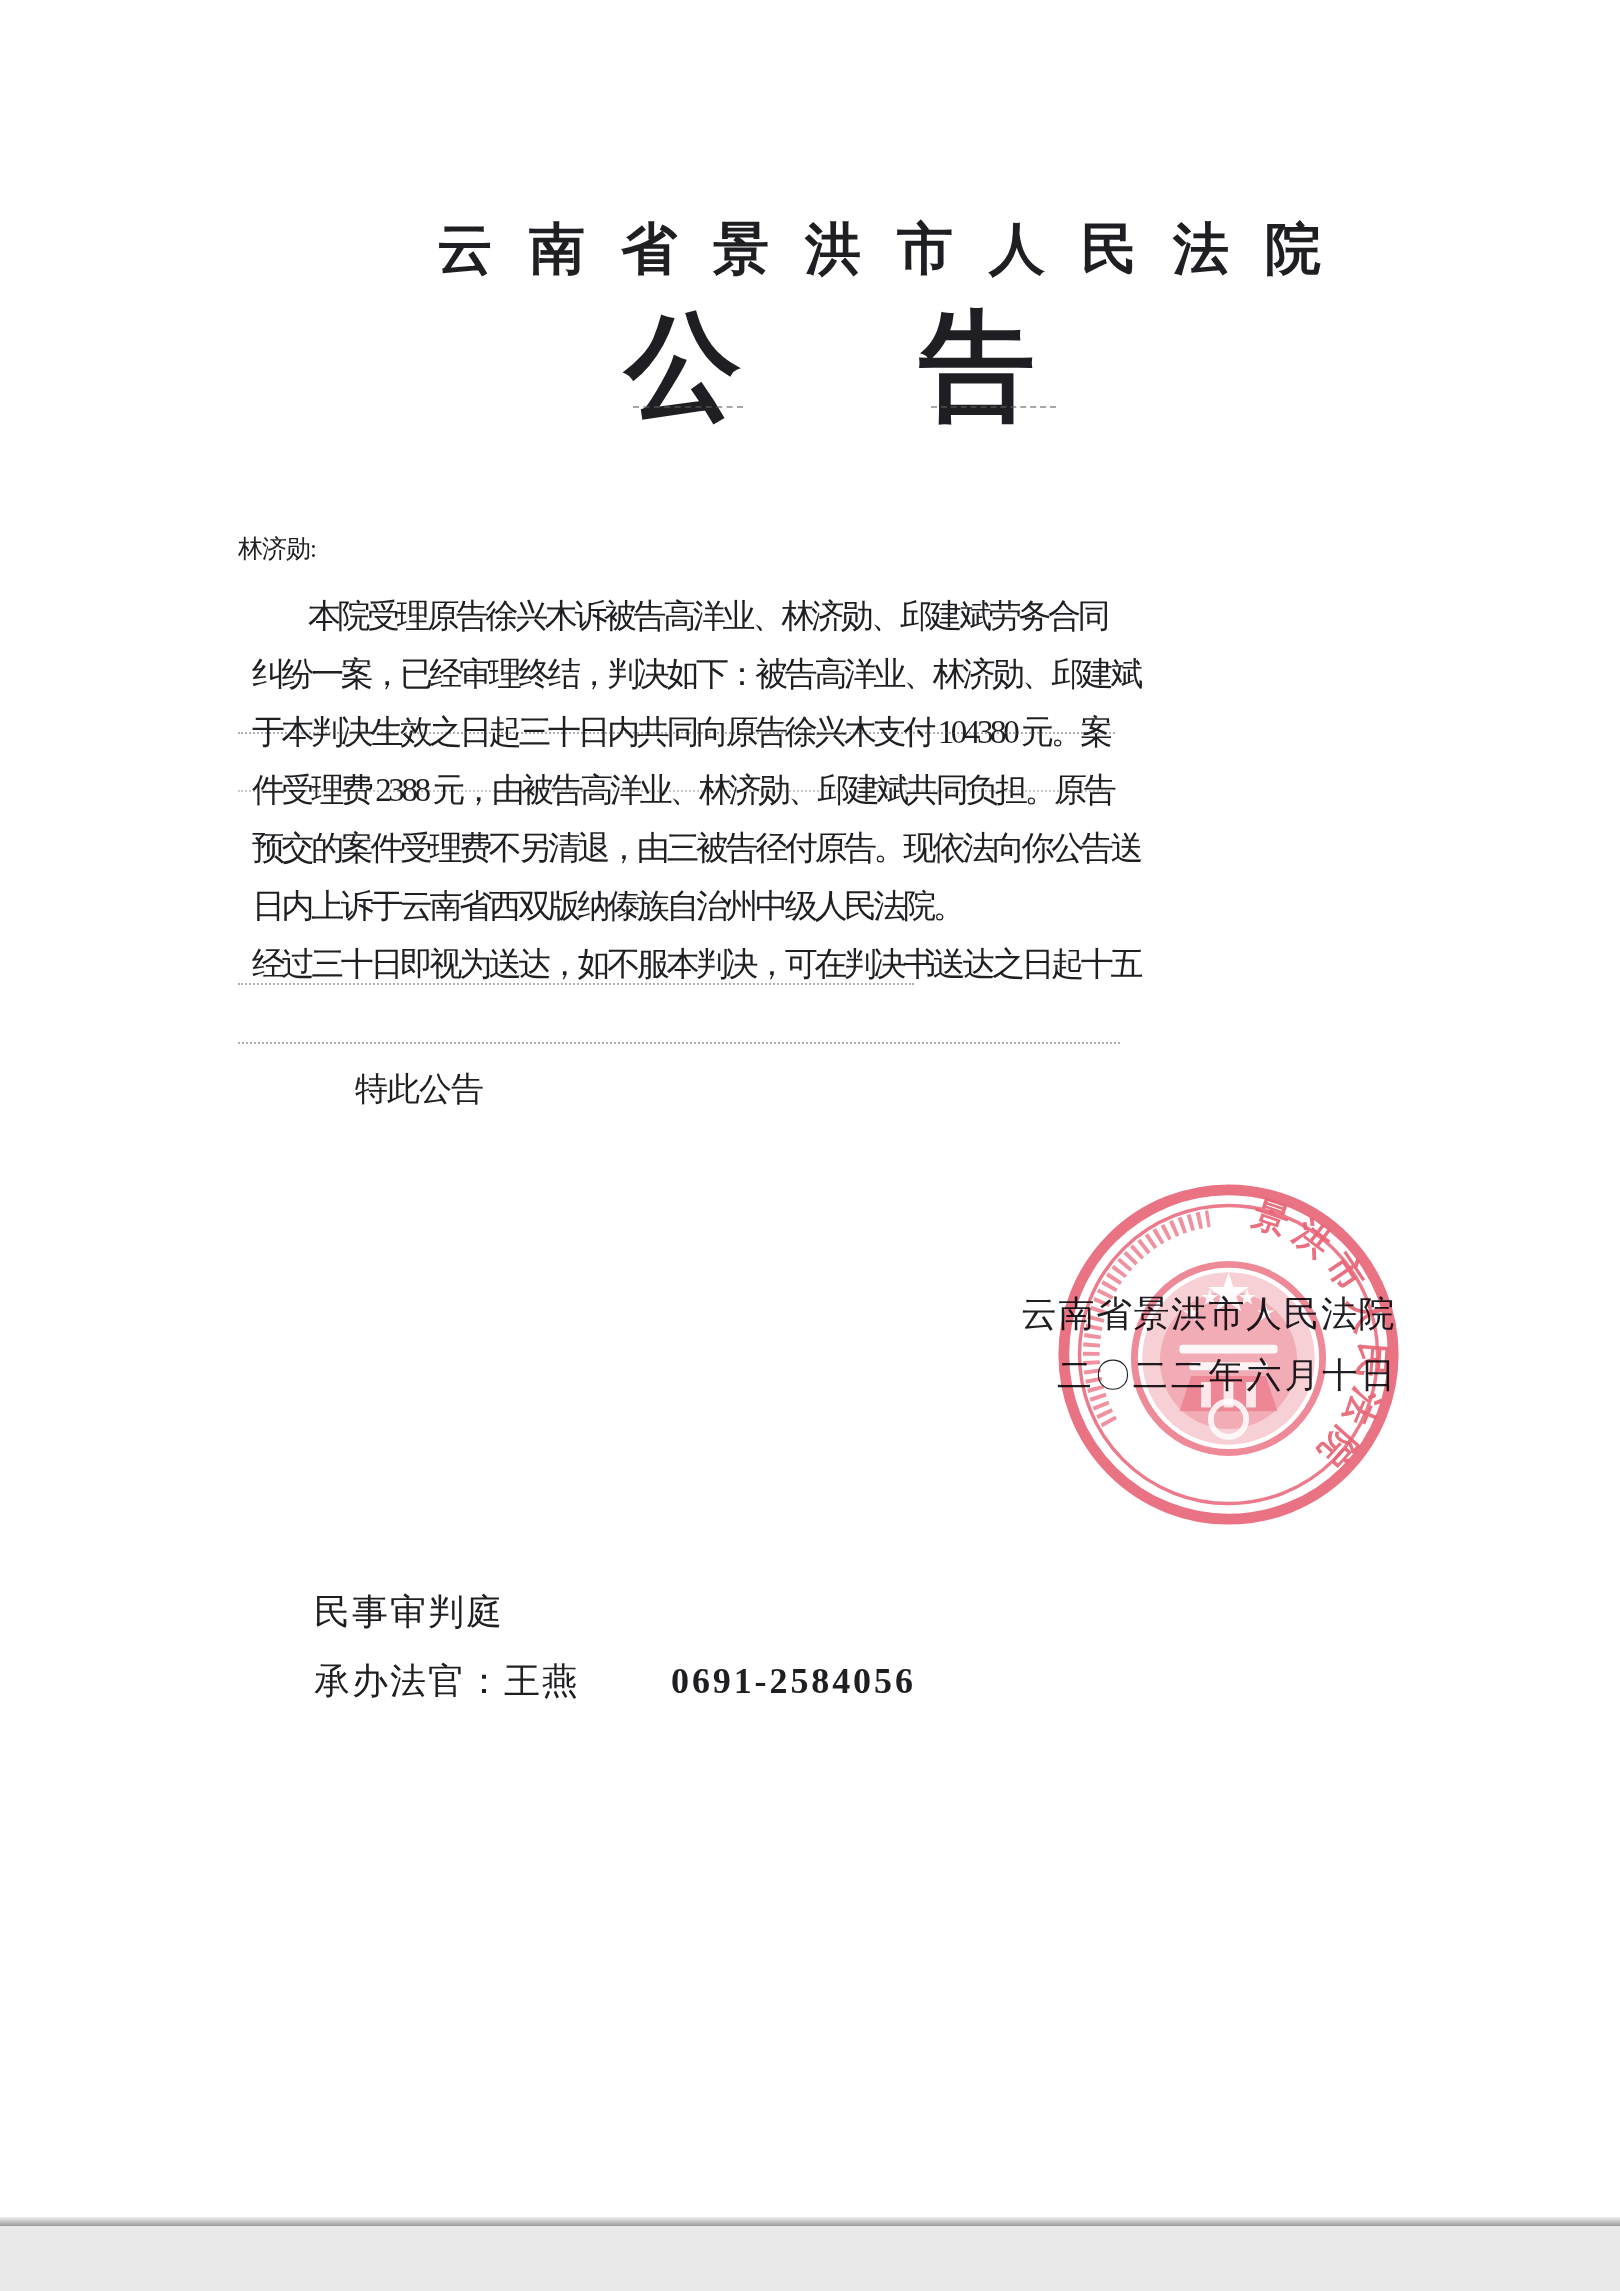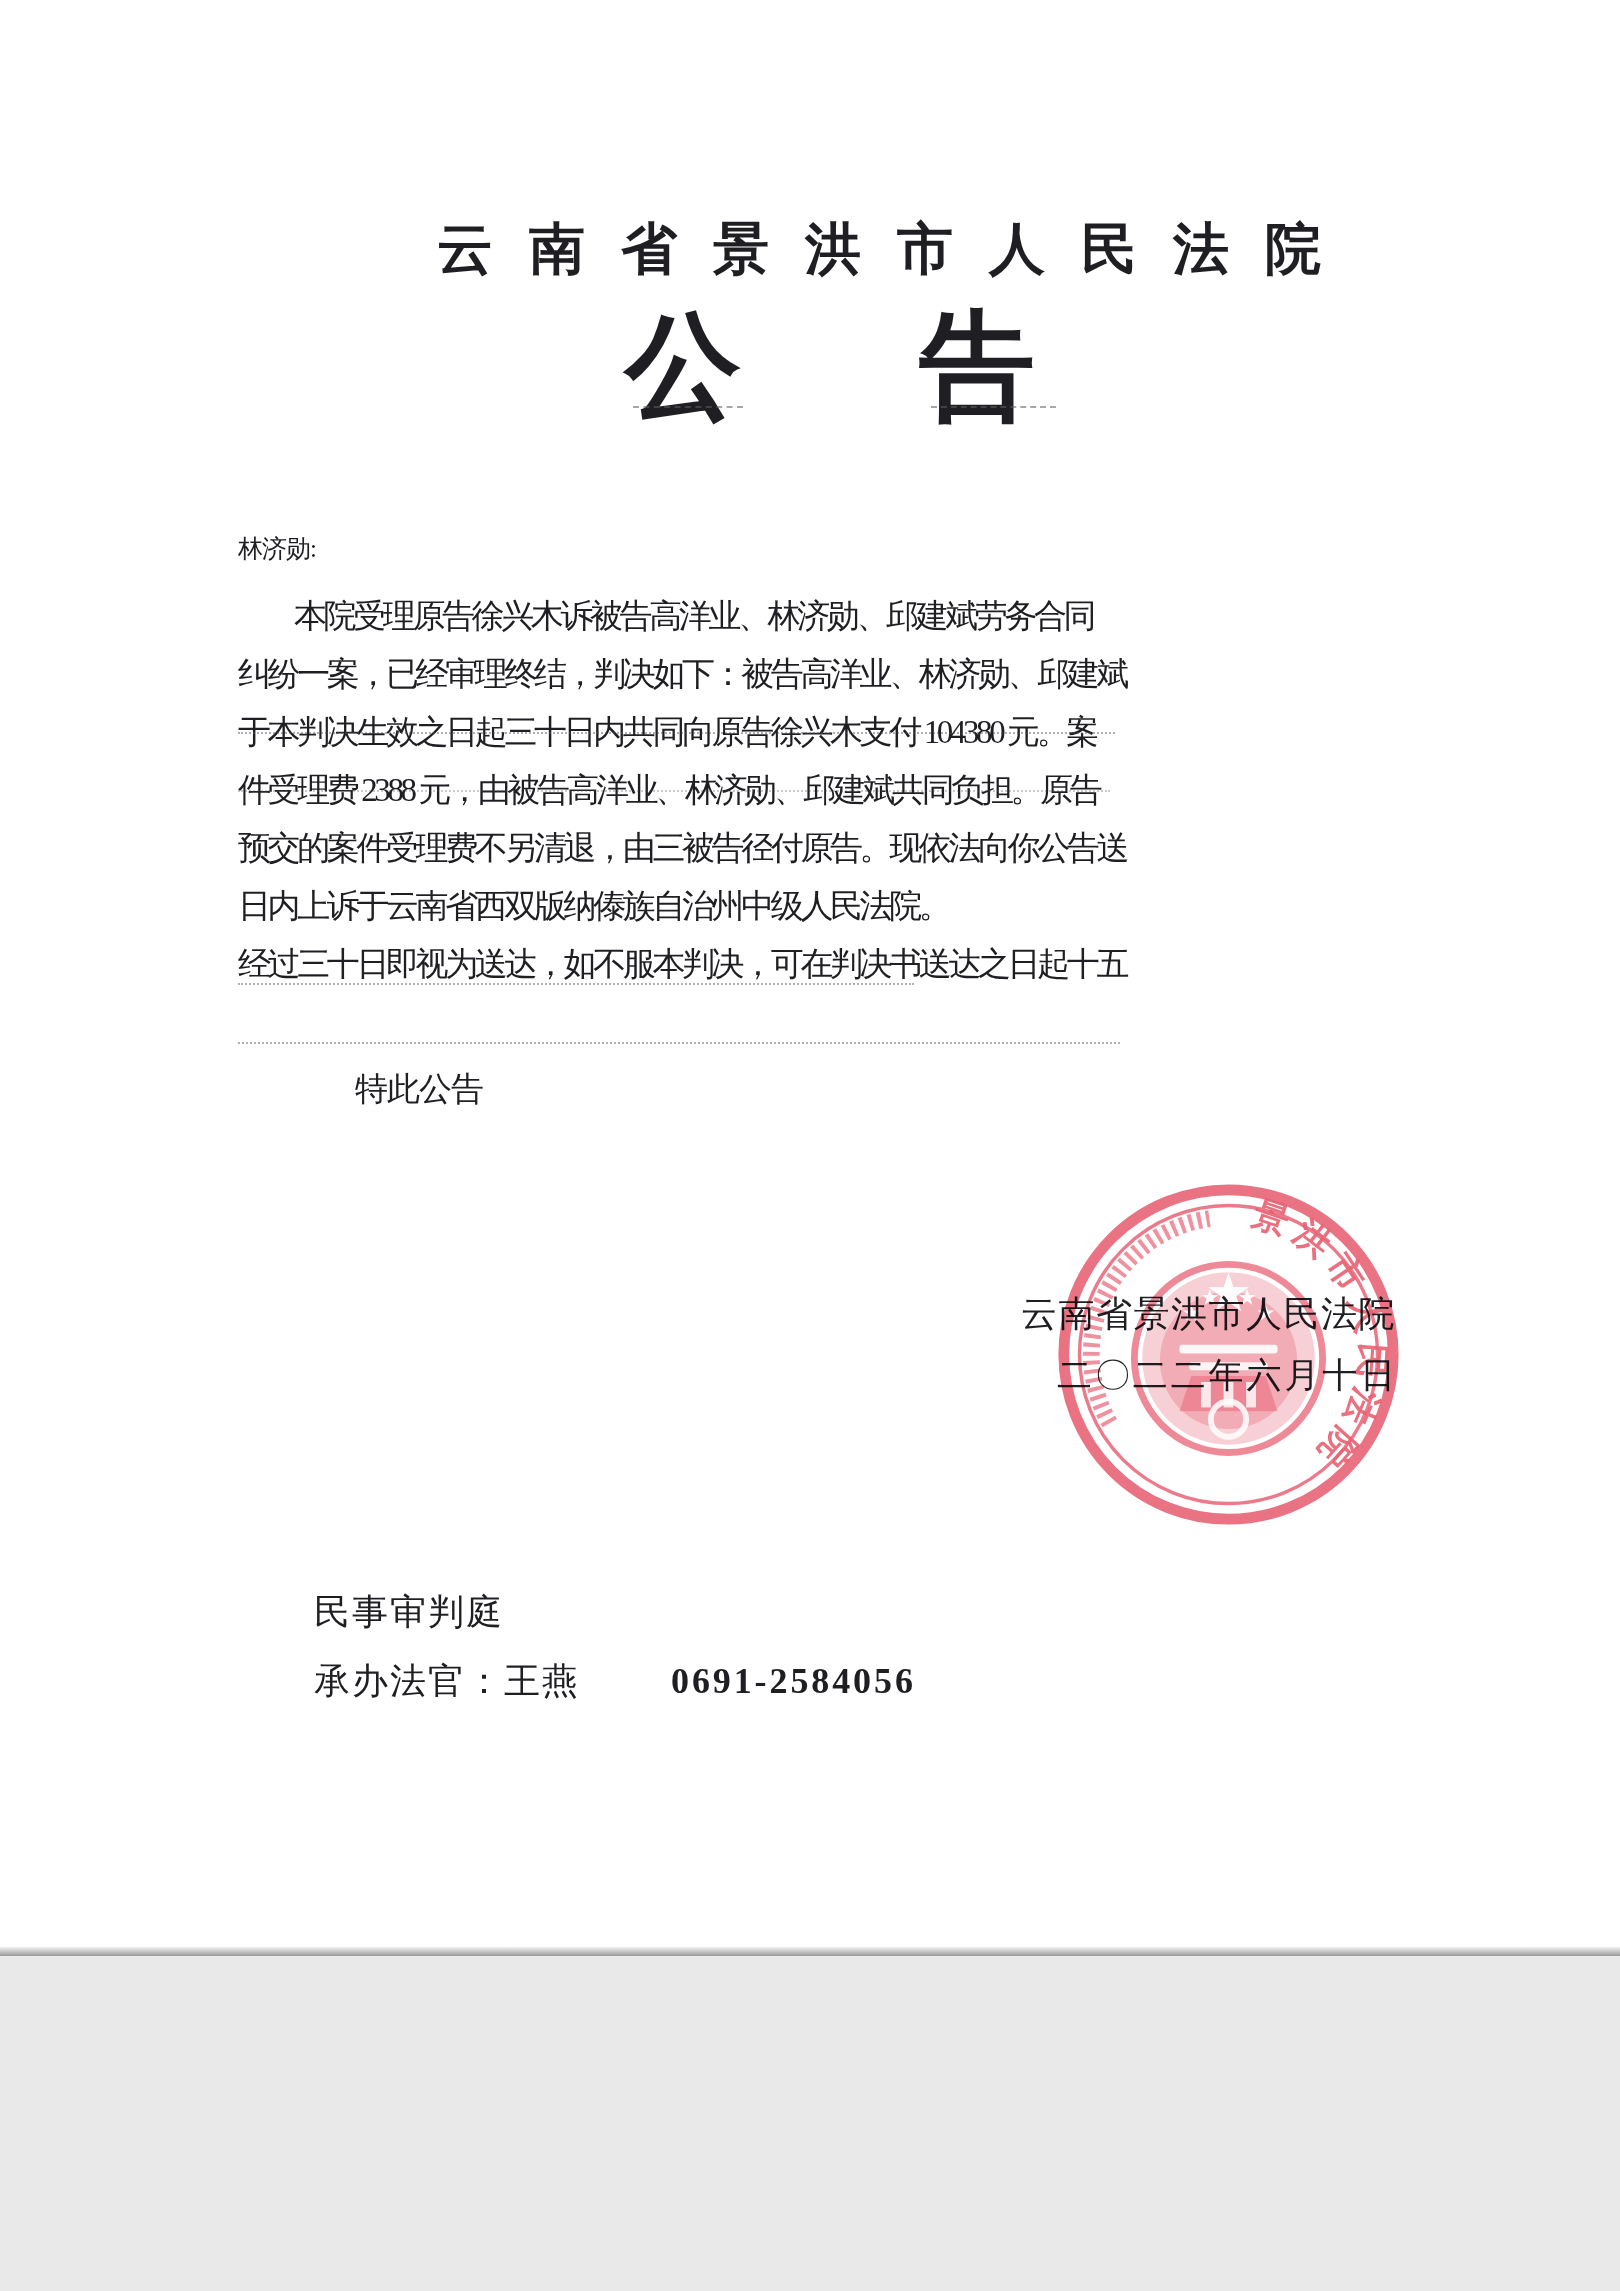--- a/index.html
+++ b/index.html
@@ -1,18 +1,18 @@
 <!DOCTYPE html>
 <html><head>
 <meta charset="utf-8">
 <style>
   html,body { margin:0; padding:0; background:#e9e9e9; }
   .page {
     position:relative;
-    width:1620px; height:1956px;
+    width:1620px; height:2226px;
     margin:0 auto;
     background:#ffffff;
     overflow:hidden;
     font-family:"Liberation Serif","DejaVu Serif",serif;
     color:#1f1f23;
   }
   .court-header {
     position:absolute; left:437px; top:212px;
     font-size:56px; font-weight:700;
     letter-spacing:36px; white-space:nowrap;
@@ -20,21 +20,21 @@
   .notice-title {
     position:absolute; left:625px; top:304px;
     display:flex; gap:178px;
     font-size:116px; font-weight:700; line-height:1.1;
   }
   .addressee {
     position:absolute; left:238px; top:532px;
     font-size:25px; letter-spacing:-1px; white-space:nowrap;
   }
   .body-block {
-    position:absolute; left:238px; top:587px; width:863px;
+    position:absolute; left:252px; top:587px; width:863px;
   }
   .body-line {
     font-size:33px; line-height:58px; letter-spacing:-3.4px;
     white-space:nowrap;
   }
   .body-line.indented { text-indent:56px; }
   .closing {
     position:absolute; left:355px; top:1067px;
     font-size:33px; letter-spacing:-1px; white-space:nowrap;
   }

